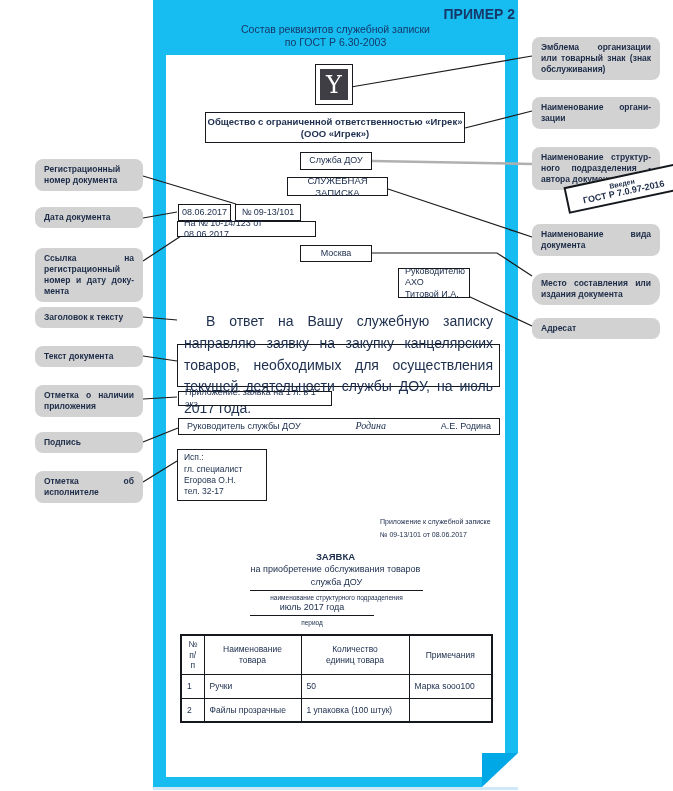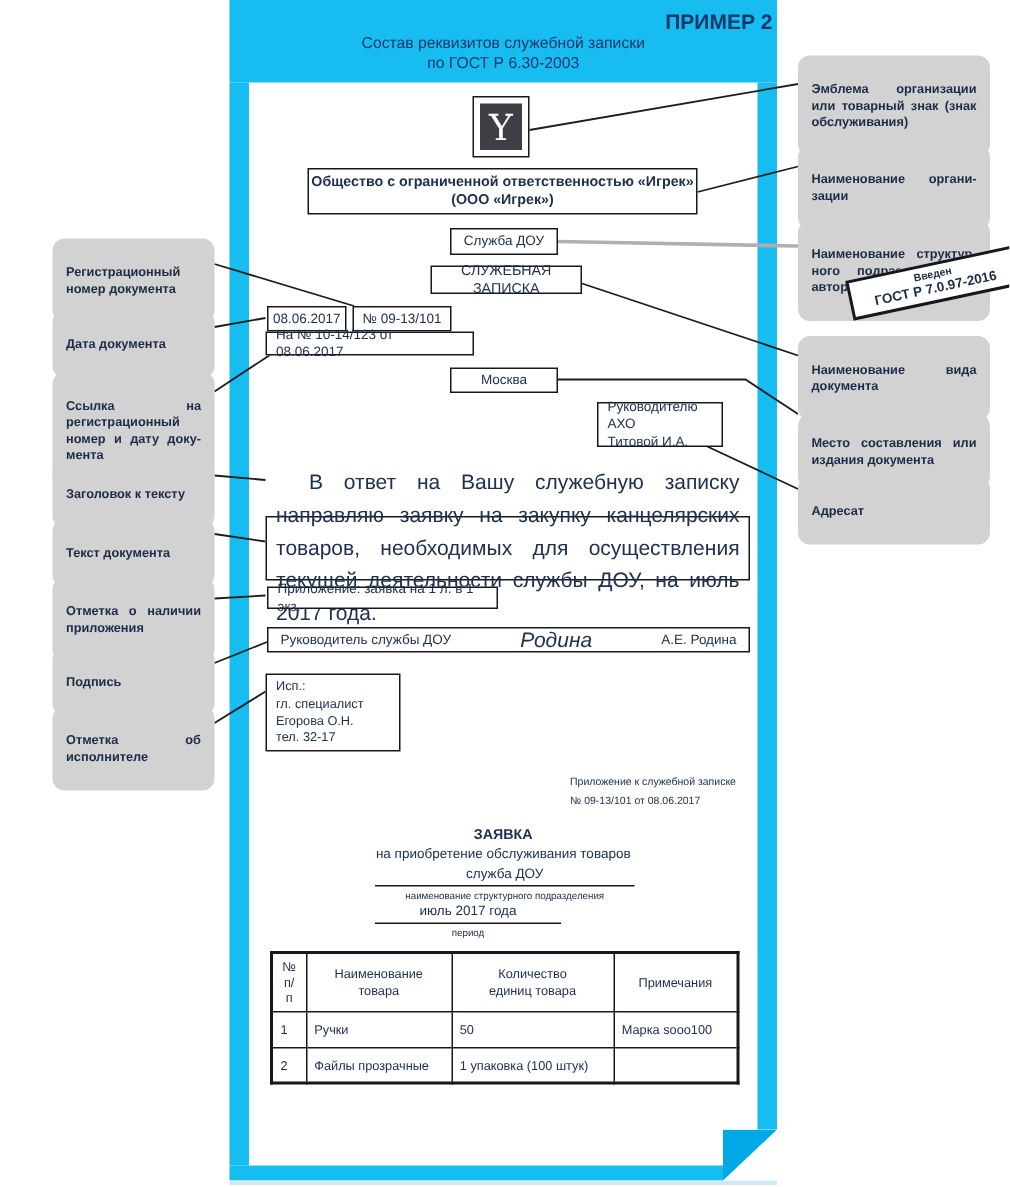--- a/index.html
+++ b/index.html
@@ -7,36 +7,36 @@
           font-family:"Liberation Sans",sans-serif;color:#203150;}
   .abs{position:absolute;}
   
   .frame{background:#17bdf0;}
   .fold{background:#00a8e6;clip-path:polygon(0 0,100% 0,0 100%);}
   .palestrip{background:#cfe9f9;}
   
   .hdr-example{font-size:14px;font-weight:bold;color:#16386a;text-align:right;}
   .hdr-title{font-size:10.5px;font-weight:normal;color:#16386a;text-align:center;line-height:1.3;}
   
-  .callout{background:#d2d2d2;border-radius:8px;padding:17px 9px;font-size:8.5px;font-weight:bold;
+  .callout{background:#d2d2d2;border-radius:8px;padding:5px 9px;font-size:8.5px;font-weight:bold;
            color:#1c2b47;line-height:1.3;text-align:justify;box-sizing:border-box;}
   
   .dbox{border:1.5px solid #15181c;background:#fff;box-sizing:border-box;font-size:9px;
         display:flex;align-items:center;justify-content:center;text-align:center;line-height:1.25;}
   .dbox.left{justify-content:flex-start;text-align:left;padding:2px 6px;}
   .plain{font-size:9px;line-height:1.3;}
   .small-cap{font-size:6.5px;text-align:center;}
   .uline{border-bottom:1px solid #15181c;}
   
   .logo-outer{border:1.5px solid #15181c;background:#fff;display:flex;align-items:center;justify-content:center;}
   .logo-inner{width:28px;height:31px;background:#3e3e44;color:#fff;display:flex;align-items:center;
               justify-content:center;font-family:"DejaVu Serif",serif;font-size:24px;line-height:1;}
   
   .sig-row{display:flex;align-items:center;justify-content:space-between;padding:2px 8px;}
-  .autograph{font-family:Liberation Sans, sans-serif;font-style:italic;font-size:14px;}
+  .autograph{font-family:Liberation Serif, serif;font-style:italic;font-size:10px;}
   
   .stamp{border:2px solid #15181c;background:#fff;transform:rotate(-12deg);text-align:center;
          padding:3px 6px;color:#1c2b47;}
   .stamp .s1{font-size:7px;font-weight:bold;}
   .stamp .s2{font-size:9px;font-weight:bold;white-space:nowrap;}
   
   table.req{border-collapse:collapse;font-size:8.5px;color:#203150;}
   table.req th,table.req td{border:1px solid #15181c;padding:3px 5px;}
   table.req{border:2px solid #15181c;}
   table.req th{font-weight:normal;text-align:center;white-space:pre-line;line-height:1.25;}
@@ -111,21 +111,21 @@
   <div class="abs dbox" style="left:300px;top:152px;width:72px;height:18px;">Служба ДОУ</div>
 
   <div class="abs dbox" style="left:287px;top:177px;width:101px;height:19px;font-size:9.5px;">СЛУЖЕБНАЯ ЗАПИСКА</div>
 
   <div class="abs dbox" style="left:178px;top:204px;width:53px;height:17px;">08.06.2017</div>
   <div class="abs dbox" style="left:235px;top:204px;width:66px;height:17px;">№ 09-13/101</div>
   <div class="abs dbox left" style="left:177px;top:221px;width:139px;height:16px;">На № 10-14/123 от 08.06.2017</div>
 
   <div class="abs dbox" style="left:300px;top:245px;width:72px;height:17px;">Москва</div>
 
-  <div class="abs dbox left" style="left:398px;top:268px;width:84px;height:30px;flex-direction:column;align-items:flex-start;justify-content:center;">
+  <div class="abs dbox left" style="left:398px;top:268px;width:72px;height:30px;flex-direction:column;align-items:flex-start;justify-content:center;">
     <div>Руководителю АХО</div>
     <div>Титовой И.А.</div>
   </div>
 
 
   <div class="abs dbox" style="left:177px;top:344px;width:323px;height:43px;padding:2px 6px;">
     <div class="body-text">В ответ на Вашу служебную записку направляю заявку на закупку кан­целярских товаров, необходимых для осуществления текущей деятельно­сти службы ДОУ, на июль 2017 года.</div>
   </div>
 
   <div class="abs dbox left" style="left:178px;top:391px;width:154px;height:15px;">Приложение: заявка на 1 л. в 1 экз.</div>

